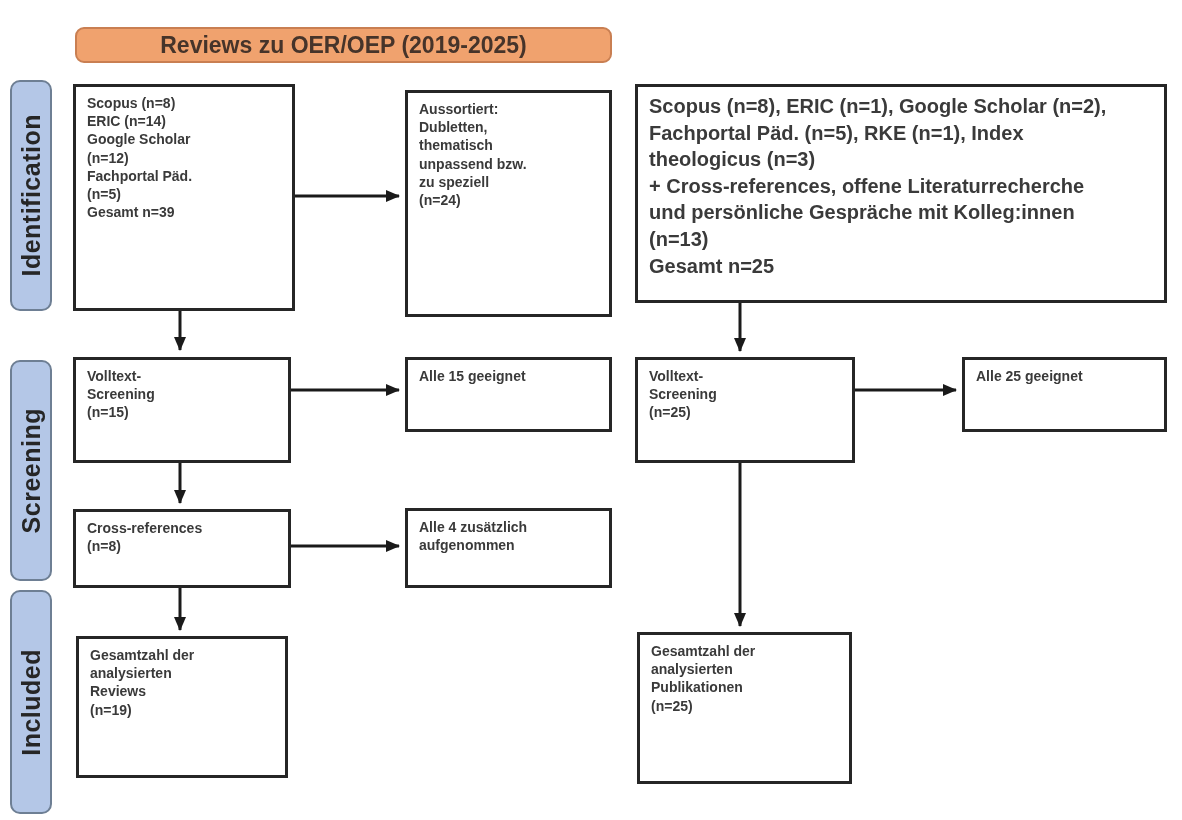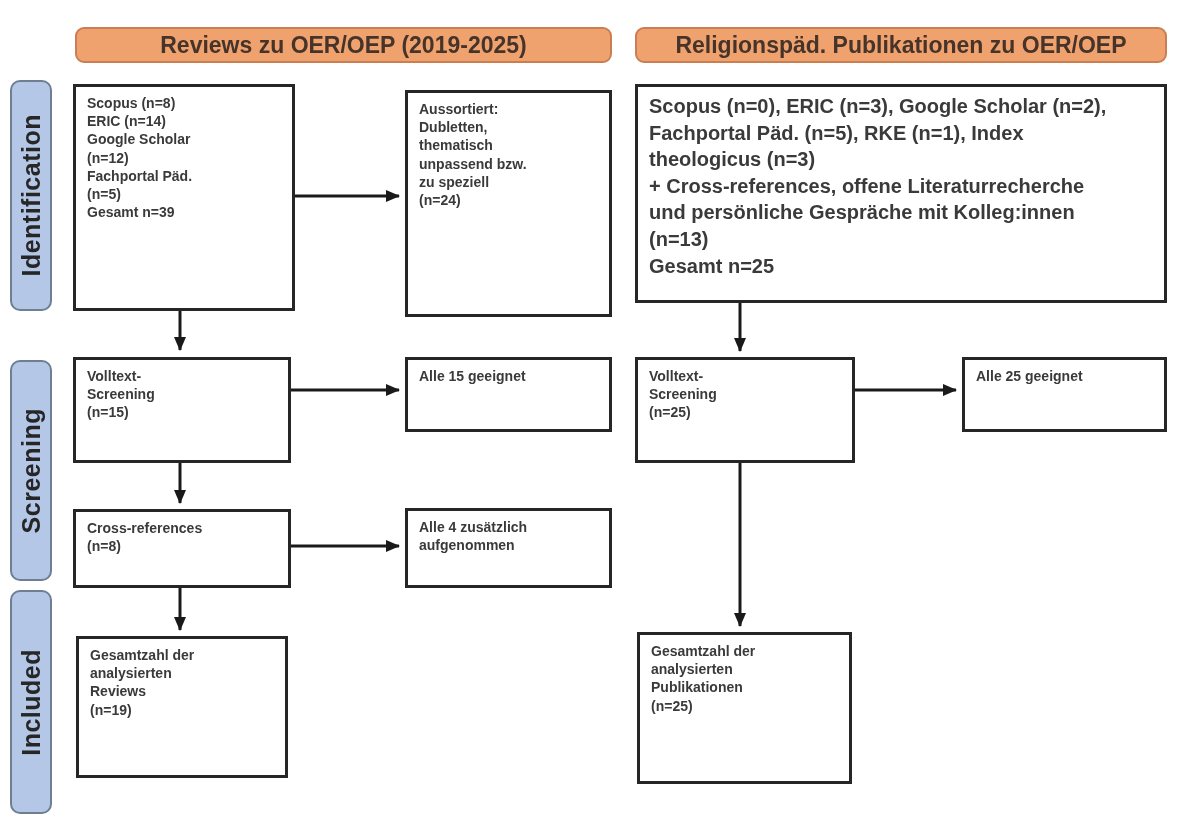--- a/index.html
+++ b/index.html
@@ -69,21 +69,20 @@
     pointer-events: none;
   }
   #arrows line { stroke: #1a1a1a; stroke-width: 3; }
 </style>
 </head>
 <body>
 
 <div id="stage">
 
   <div class="hdr" style="left:75px; top:27px; width:537px; height:36px;">Reviews zu OER/OEP (2019-2025)</div>
-  <div class="hdr" style="left:635px; top:27px; width:532px; height:36px;">Religionspäd. Publikationen zu OER/OEP</div>
 
   <div class="side" style="left:10px; top:80px; width:42px; height:231px;">
     <span class="vtext">Identification</span>
   </div>
   <div class="side" style="left:10px; top:360px; width:42px; height:221px;">
     <span class="vtext">Screening</span>
   </div>
   <div class="side" style="left:10px; top:590px; width:42px; height:224px;">
     <span class="vtext">Included</span>
   </div>
@@ -107,21 +106,21 @@
   <div class="box" style="left:405px; top:357px; width:207px; height:75px;">Alle 15 geeignet</div>
   <div class="box" style="left:73px; top:509px; width:218px; height:79px;">Cross-references
 (n=8)</div>
   <div class="box" style="left:405px; top:508px; width:207px; height:80px;">Alle 4 zusätzlich
 aufgenommen</div>
   <div class="box" style="left:76px; top:636px; width:212px; height:142px;">Gesamtzahl der
 analysierten
 Reviews
 (n=19)</div>
 
-  <div class="box small-font" style="left:635px; top:84px; width:532px; height:219px;">Scopus (n=0), ERIC (n=3), Google Scholar (n=2),
+  <div class="box small-font" style="left:635px; top:84px; width:532px; height:219px;">Scopus (n=8), ERIC (n=1), Google Scholar (n=2),
 Fachportal Päd. (n=5), RKE (n=1), Index
 theologicus (n=3)
 + Cross-references, offene Literaturrecherche
 und persönliche Gespräche mit Kolleg:innen
 (n=13)
 Gesamt n=25</div>
   <div class="box" style="left:635px; top:357px; width:220px; height:106px;">Volltext-
 Screening
 (n=25)</div>
   <div class="box" style="left:962px; top:357px; width:205px; height:75px;">Alle 25 geeignet</div>

